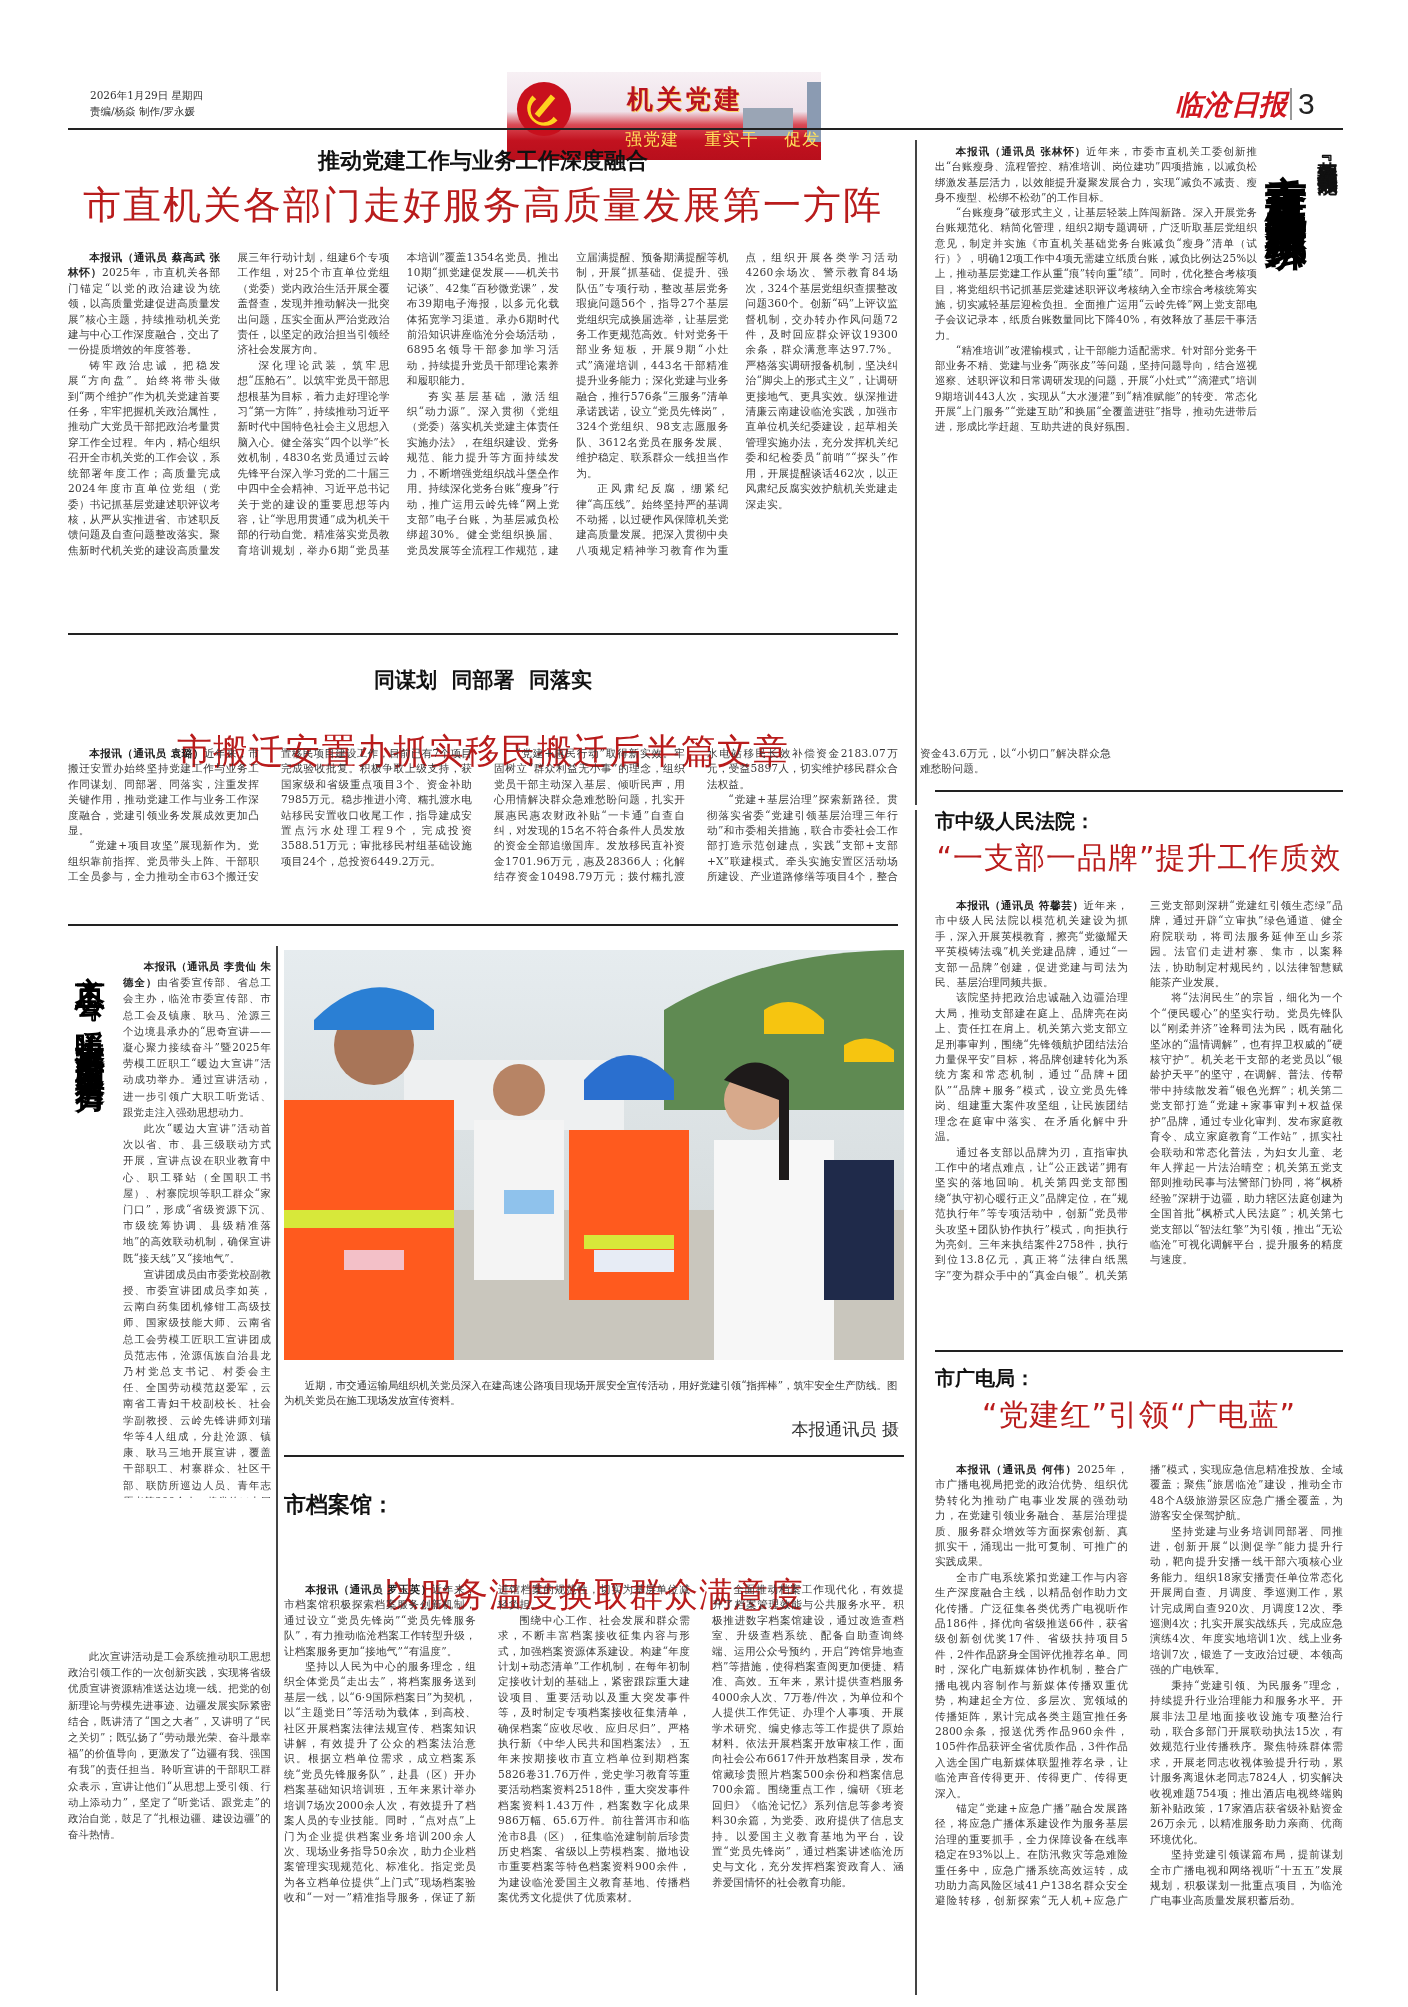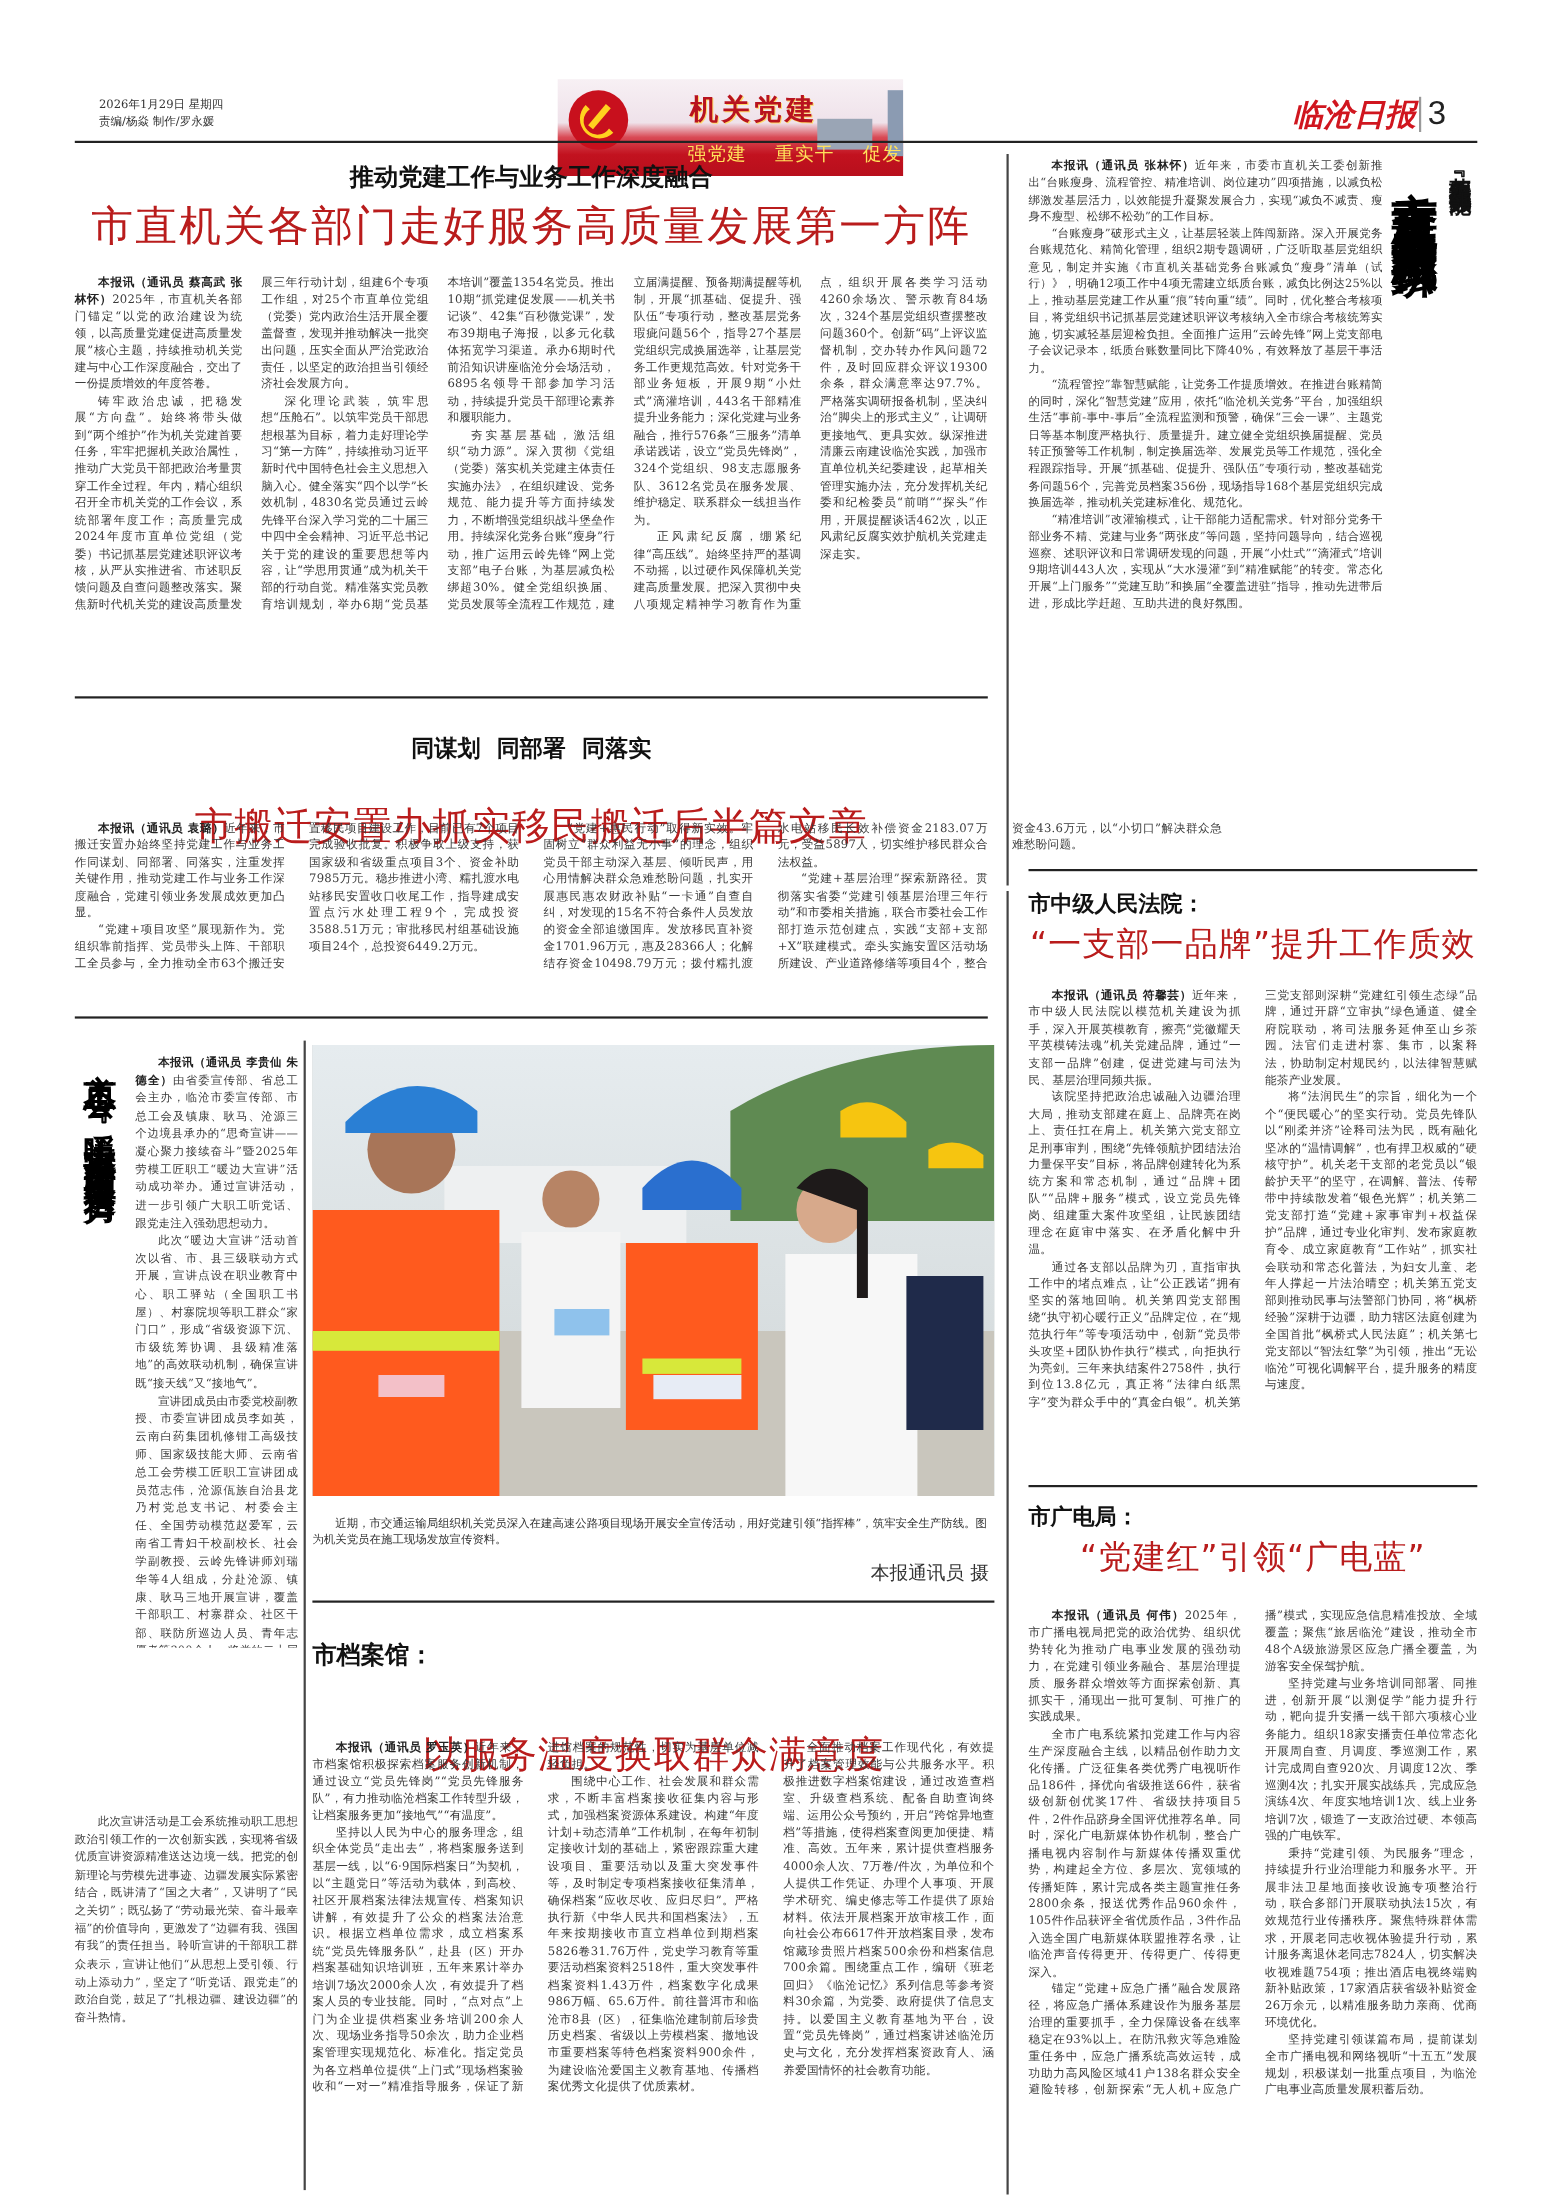--- a/index.html
+++ b/index.html
@@ -73,21 +73,20 @@
   <p>正风肃纪反腐，绷紧纪律“高压线”。始终坚持严的基调不动摇，以过硬作风保障机关党建高质量发展。把深入贯彻中央八项规定精神学习教育作为重点，组织开展各类学习活动4260余场次、警示教育84场次，324个基层党组织查摆整改问题360个。创新“码”上评议监督机制，交办转办作风问题72件，及时回应群众评议19300余条，群众满意率达97.7%。严格落实调研报备机制，坚决纠治“脚尖上的形式主义”，让调研更接地气、更具实效。纵深推进清廉云南建设临沧实践，加强市直单位机关纪委建设，起草相关管理实施办法，充分发挥机关纪委和纪检委员“前哨”“探头”作用，开展提醒谈话462次，以正风肃纪反腐实效护航机关党建走深走实。</p>
 </div>
 
 <div class="abs rule" style="left:68px;top:633px;width:830px;height:1.5px;"></div>
 
 <div class="abs vrule" style="left:915px;top:140px;height:665px;width:1.5px;background:#444;"></div>
 
 <div class="abs txt" style="left:935px;top:144px;width:322px;height:600px;font-size:10.4px;line-height:15.3px;">
   <p><span class="lead">本报讯（通讯员  张林怀）</span><span>近年来，市委市直机关工委创新推出“台账瘦身、流程管控、精准培训、岗位建功”四项措施，以减负松绑激发基层活力，以效能提升凝聚发展合力，实现“减负不减责、瘦身不瘦型、松绑不松劲”的工作目标。</span></p>
   <p>“台账瘦身”破形式主义，让基层轻装上阵闯新路。深入开展党务台账规范化、精简化管理，组织2期专题调研，广泛听取基层党组织意见，制定并实施《市直机关基础党务台账减负“瘦身”清单（试行）》，明确12项工作中4项无需建立纸质台账，减负比例达25%以上，推动基层党建工作从重“痕”转向重“绩”。同时，优化整合考核项目，将党组织书记抓基层党建述职评议考核纳入全市综合考核统筹实施，切实减轻基层迎检负担。全面推广运用“云岭先锋”网上党支部电子会议记录本，纸质台账数量同比下降40%，有效释放了基层干事活力。</p>
-  <p>“流程管控”靠智慧赋能，让党务工作提质增效。在推进台账精简的同时，深化“智慧党建”应用，依托“临沧机关党务”平台，加强组织生活“事前-事中-事后”全流程监测和预警，确保“三会一课”、主题党日等基本制度严格执行、质量提升。建立健全党组织换届提醒、党员转正预警等工作机制，制定换届选举、发展党员等工作规范，强化全程跟踪指导。开展“抓基础、促提升、强队伍”专项行动，整改基础党务问题56个，完善党员档案356份，现场指导168个基层党组织完成换届选举，推动机关党建标准化、规范化。</p>
   <p>“精准培训”改灌输模式，让干部能力适配需求。针对部分党务干部业务不精、党建与业务“两张皮”等问题，坚持问题导向，结合巡视巡察、述职评议和日常调研发现的问题，开展“小灶式”“滴灌式”培训9期培训443人次，实现从“大水漫灌”到“精准赋能”的转变。常态化开展“上门服务”“党建互助”和换届“全覆盖进驻”指导，推动先进带后进，形成比学赶超、互助共进的良好氛围。</p>
 </div>
 <div class="abs vkick" style="left:1315px;top:146px;font-size:20px;height:340px;">落实『四项措施』强化执行效能</div>
 <div class="abs vhead" style="left:1262px;top:140px;font-size:42px;line-height:48px;height:540px;letter-spacing:4px;">市委市直机关工委为基层减负松绑</div>
 
 <div class="abs rule" style="left:935px;top:790px;width:408px;height:1.5px;"></div>
 
 <div class="abs kicker" style="left:68px;top:655px;width:830px;font-size:21px;white-space:pre;margin-top:11px;">同谋划  同部署  同落实</div>
 <div class="abs headline" style="left:68px;top:728px;width:830px;font-size:35px;">市搬迁安置办抓实移民搬迁后半篇文章</div>
 

